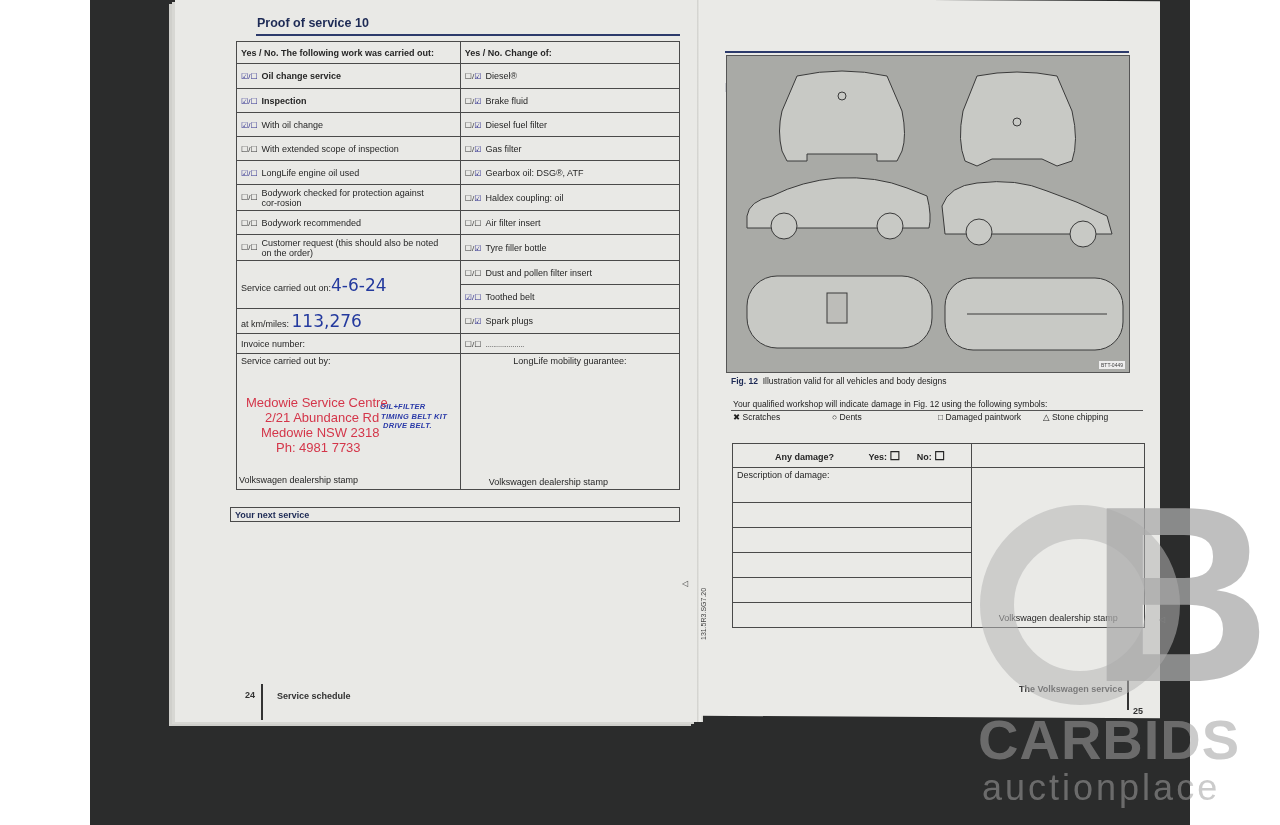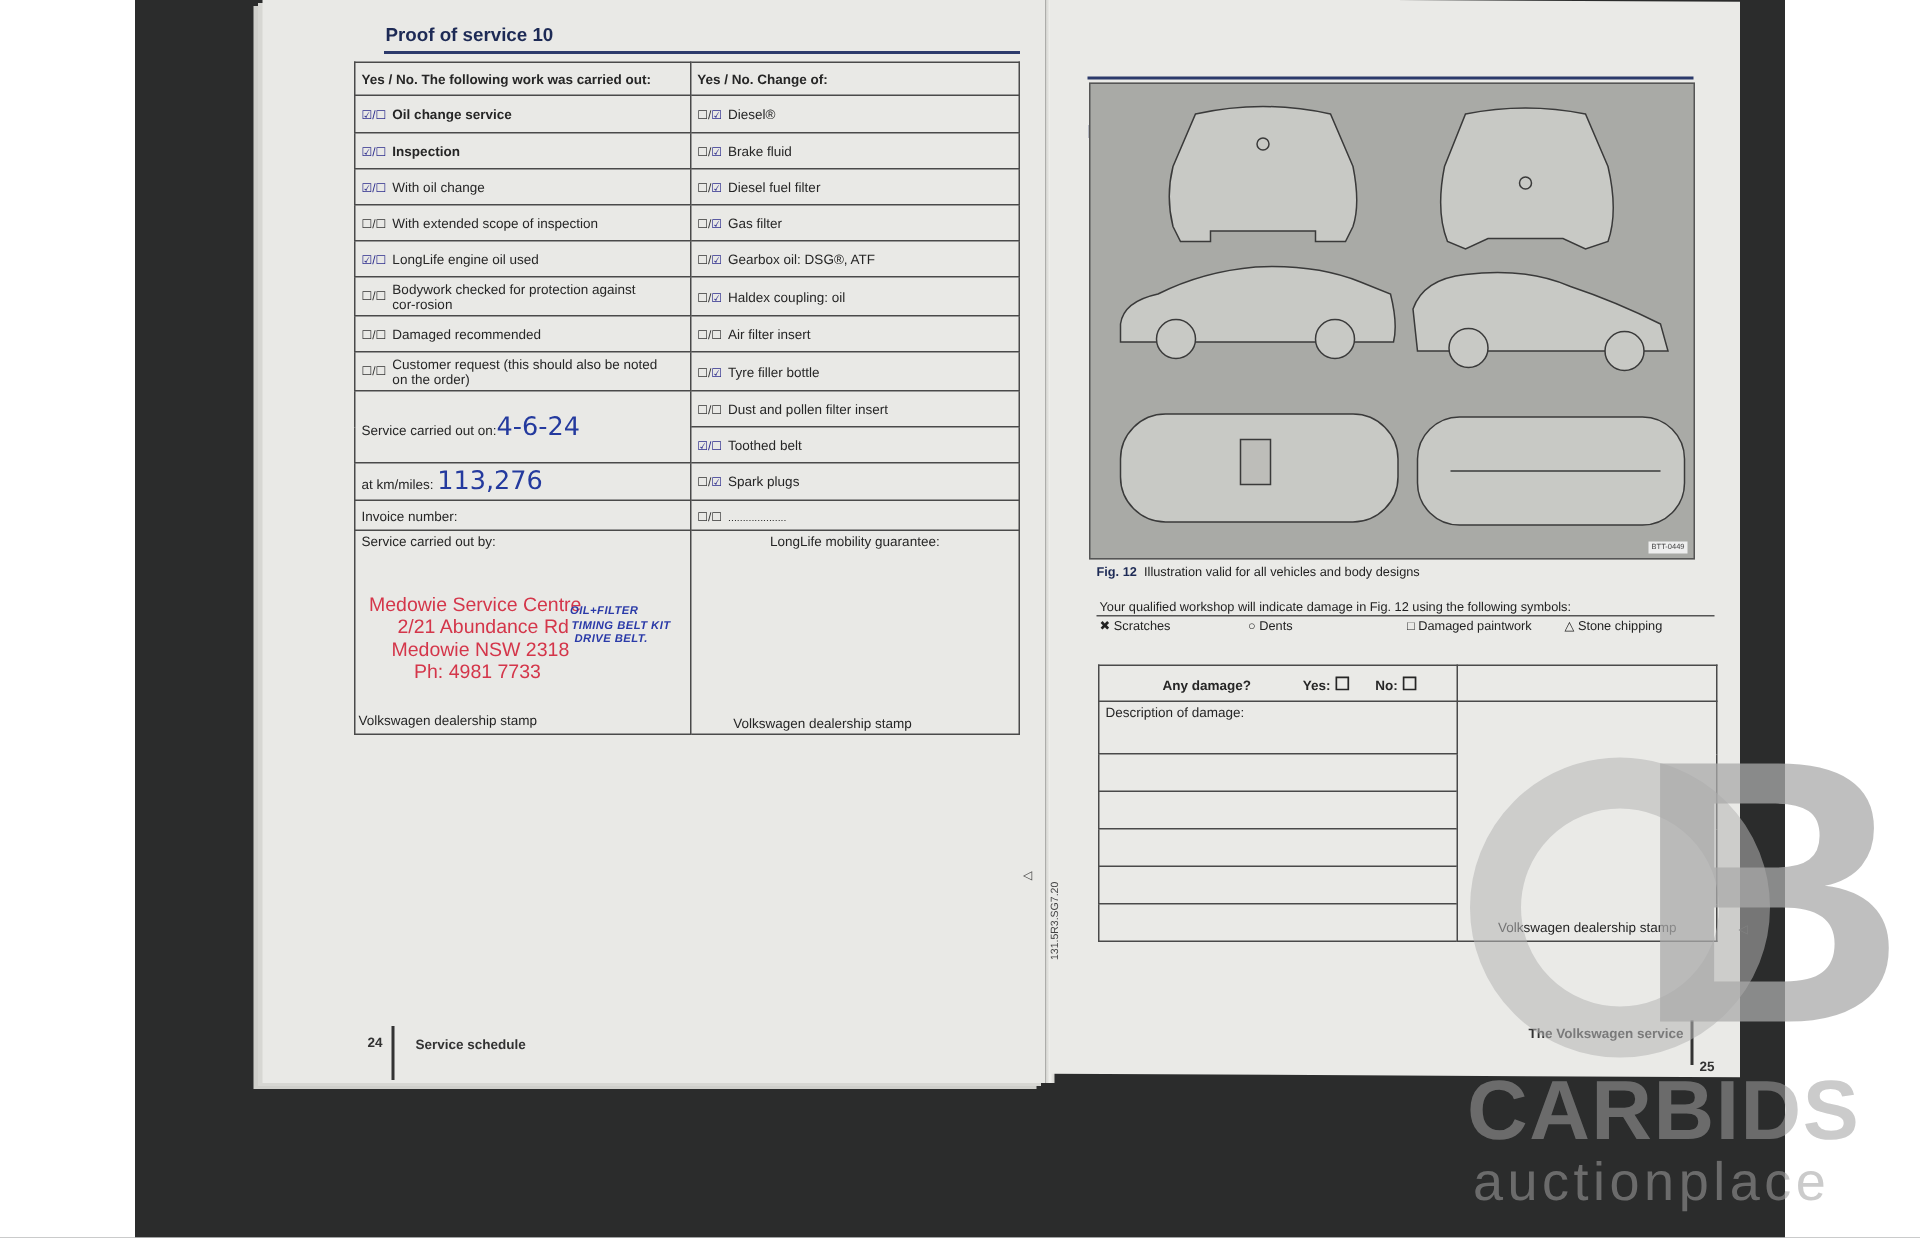--- a/index.html
+++ b/index.html
@@ -83,21 +83,21 @@
   </tr>
   <tr style="height:24px">
     <td><span class="cb checked">☑/☐</span><span>LongLife engine oil used</span></td>
     <td><span class="cb">☐/<span class="strike">☑</span></span><span>Gearbox oil: DSG®, ATF</span></td>
   </tr>
   <tr style="height:26px">
     <td><span class="cb">☐/☐</span><span style="display:inline-block;width:180px;vertical-align:middle;line-height:10px;">Bodywork checked for protection against cor-rosion</span></td>
     <td><span class="cb">☐/<span class="strike">☑</span></span><span>Haldex coupling: oil</span></td>
   </tr>
   <tr style="height:24px">
-    <td><span class="cb">☐/☐</span><span>Damaged recommended</span></td>
+    <td><span class="cb">☐/☐</span><span>Bodywork recommended</span></td>
     <td><span class="cb">☐/☐</span><span>Air filter insert</span></td>
   </tr>
   <tr style="height:26px">
     <td><span class="cb">☐/☐</span><span style="display:inline-block;width:180px;vertical-align:middle;line-height:10px;">Customer request (this should also be noted on the order)</span></td>
     <td><span class="cb">☐/<span class="strike">☑</span></span><span>Tyre filler bottle</span></td>
   </tr>
   <tr style="height:24px">
     <td rowspan="2">
       <span>Service carried out on:</span><span class="hand" style="font-size:17px;">4-6-24</span>
     </td>
@@ -137,20 +137,23 @@
 <div class="hand-note" style="left:380px;top:403px;">OIL+FILTER</div>
 <div class="hand-note" style="left:381px;top:413px;">TIMING BELT KIT</div>
 <div class="hand-note" style="left:383px;top:422px;">DRIVE BELT.</div>
 
 <table class="form" style="left:230px;top:507px;width:450px;">
   <colgroup>
       <col style="width:226px">
       <col style="width:224px">
     </colgroup>
   <tbody>
+      <tr style="height:14px">
+    <td colspan="2" class="bold" style="color:#1d2a55;">Your next service</td>
+  </tr>
 </tbody>
   </table>
 <div style="position:absolute;left:682px;top:579px;font-size:8px;color:#444;">◁</div>
 
 <div class="footer-num" style="left:245px;top:690px;">24</div>
 <div class="footer-rule" style="left:261px;top:684px;height:36px;"></div>
 <div class="footer-num" style="left:277px;top:691px;">Service schedule</div>
 
 <div style="position:absolute;left:700px;top:608px;font-size:7px;color:#444;transform:rotate(-90deg);transform-origin:left top;width:60px;">
     <span style="position:absolute;left:-32px;top:0;">131.5R3.SG7.20</span>

